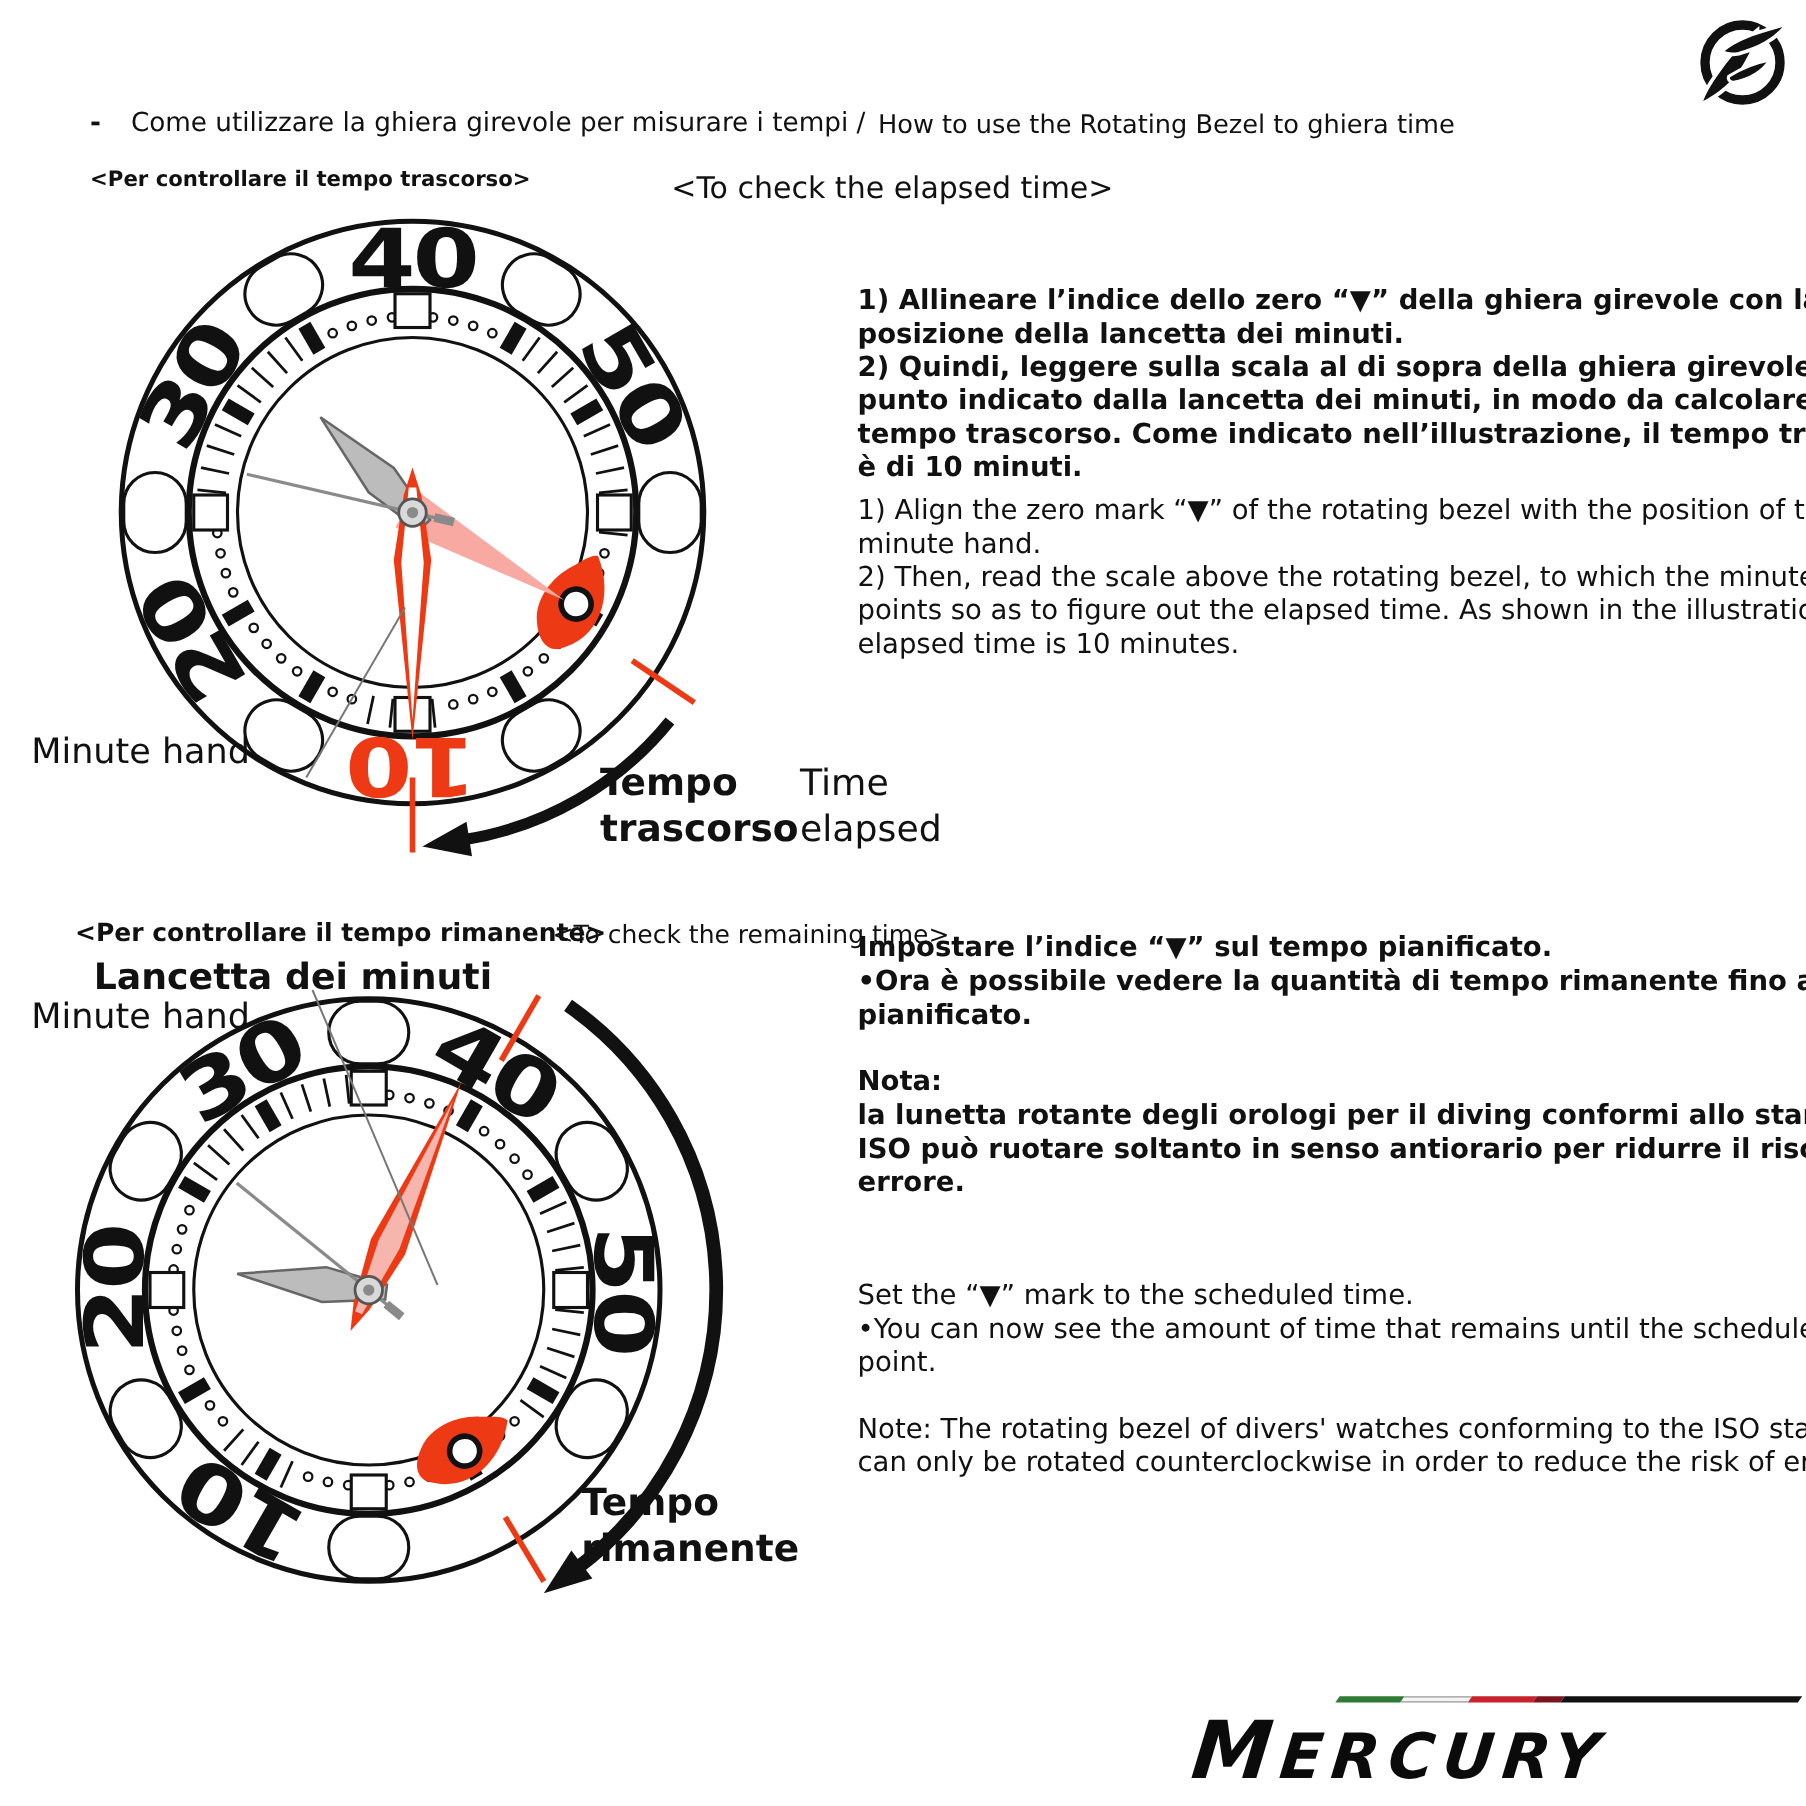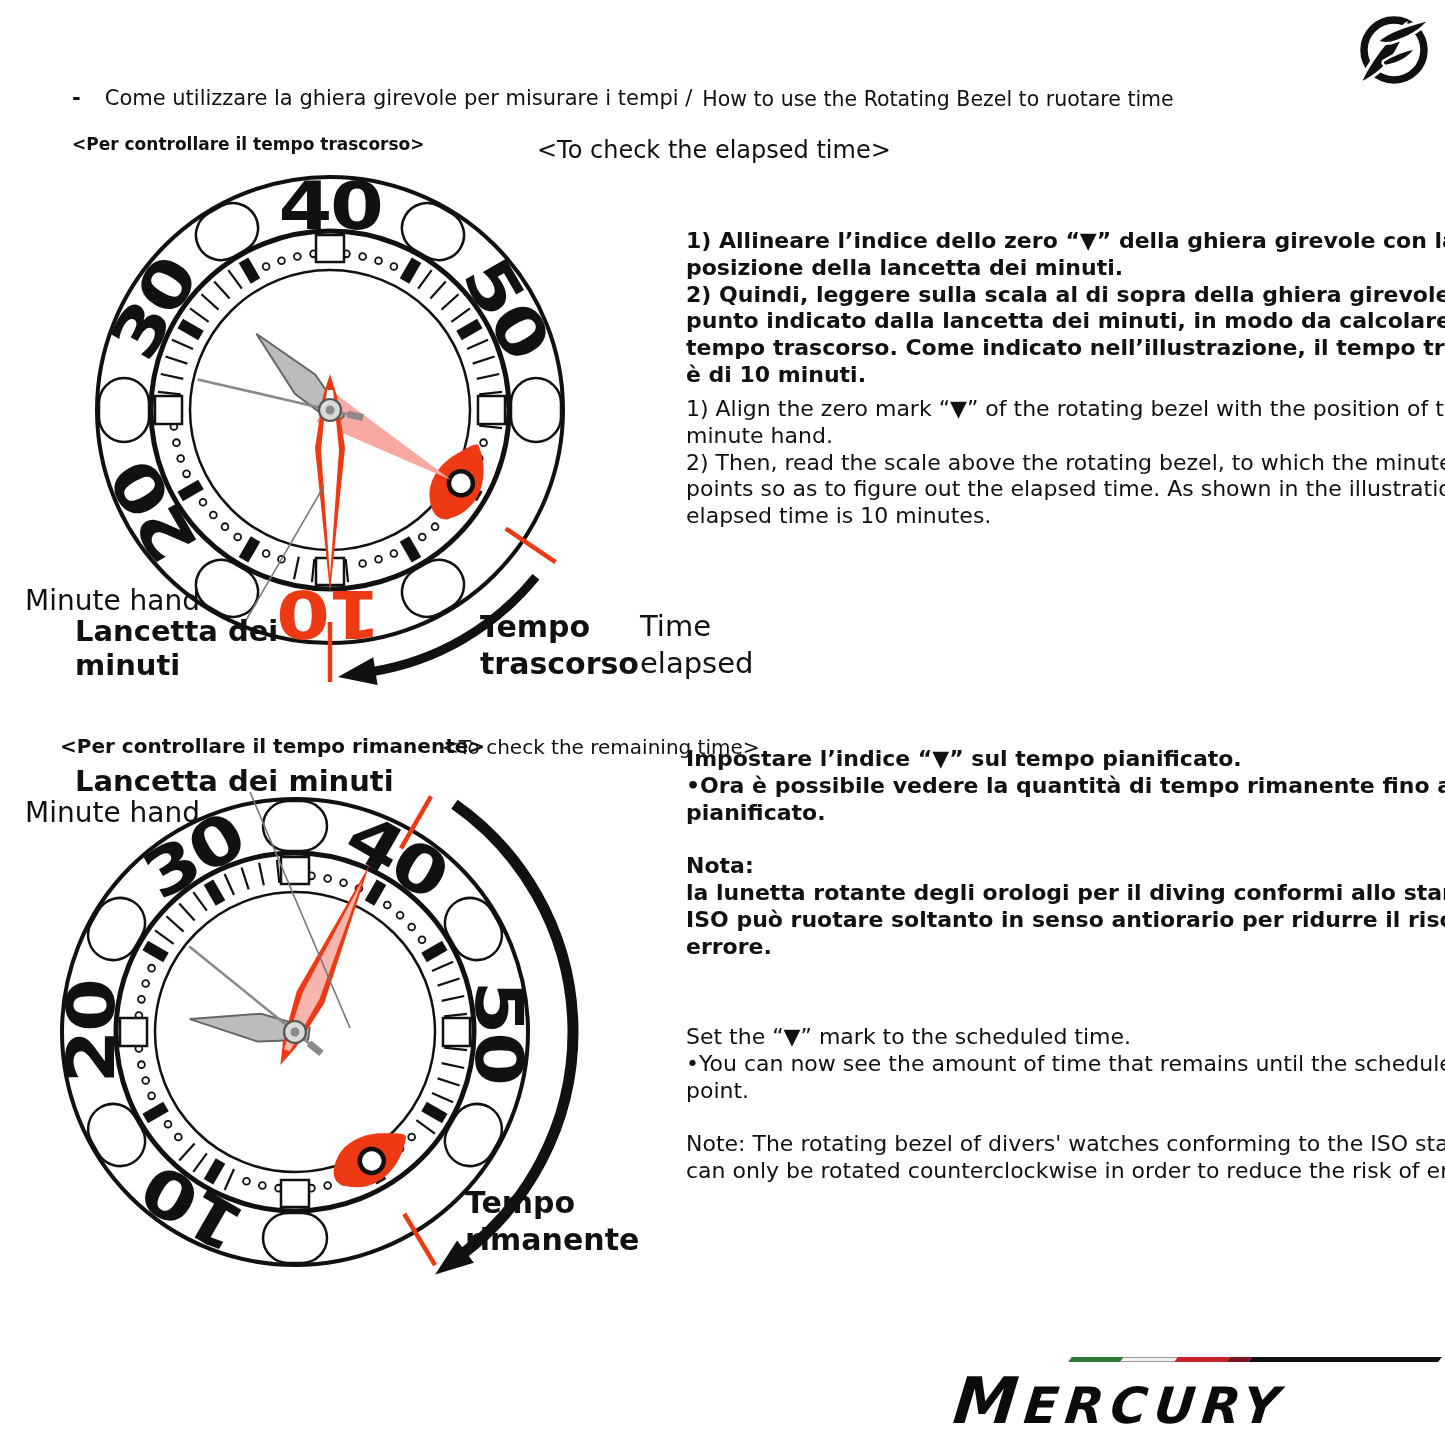--- a/index.html
+++ b/index.html
@@ -51,21 +51,21 @@
   <svg class="abs flogo" width="88" height="88" viewBox="0 0 88 88">
     <circle cx="44" cy="44" r="30" fill="none" stroke="#111" stroke-width="7.5"></circle>
     <path d="M 10,78 C 26,70 38,60 46,46 C 52,36 56,27 56,18 C 46,26 37,34 29,45 C 21,56 13,67 10,78 Z" fill="#111" stroke="#fff" stroke-width="3"></path>
     <path d="M 27,35 C 40,24 55,20 80,13 C 70,27 55,33 41,37 C 35,38 30,37 27,35 Z" fill="#111" stroke="#fff" stroke-width="3"></path>
     <path d="M 33,55 C 44,48 55,44 66,42 C 59,53 47,58 36,60 C 33,59 32,57 33,55 Z" fill="#111" stroke="#fff" stroke-width="2.5"></path>
   </svg>
 
   <div class="abs title-row">
     <span class="title-dash">-</span>
     <span class="title-it">Come utilizzare la ghiera girevole per misurare i tempi /</span>
-    <span class="title-en">How to use the Rotating Bezel to ruotare time</span>
+    <span class="title-en">How to use the Rotating Bezel to ghiera time</span>
   </div>
 
   <div class="abs s1-it">&lt;Per controllare il tempo trascorso&gt;</div>
   <div class="abs s1-en">&lt;To check the elapsed time&gt;</div>
 
   <svg class="abs watch1" width="660" height="660" viewBox="-330 -330 660 660">
       <g>
         <circle r="233" fill="#fff" stroke="#111111" stroke-width="4"></circle>
         <circle r="180" fill="none" stroke="#111111" stroke-width="3"></circle>
         <rect x="-32" y="-231" width="64" height="50" rx="25" fill="#fff" stroke="#111111" stroke-width="2.5" transform="rotate(30)"></rect>
@@ -195,22 +195,20 @@
 punto indicato dalla lancetta dei minuti, in modo da calcolare il
 tempo trascorso. Come indicato nell’illustrazione, il tempo trascorso
 è di 10 minuti.</div>
   <div class="abs bodyblock body1-en pre">1) Align the zero mark “▼” of the rotating bezel with the position of the
 minute hand.
 2) Then, read the scale above the rotating bezel, to which the minute hand
 points so as to figure out the elapsed time. As shown in the illustration, the
 elapsed time is 10 minutes.</div>
 
   <div class="abs lbl-minhand1">Minute hand</div>
-  <div class="abs lbl-lancetta1 pre">Lancetta dei
-minuti</div>
   <div class="abs lbl-tempo-tras pre">Tempo
 trascorso</div>
   <div class="abs lbl-time-elapsed pre">Time
 elapsed</div>
 
   <div class="abs s2-it">&lt;Per controllare il tempo rimanente&gt;</div>
   <div class="abs s2-en">&lt;To check the remaining time&gt;</div>
 
   <div class="abs lbl-lancetta2">Lancetta dei minuti</div>
   <div class="abs lbl-minhand2">Minute hand</div>

